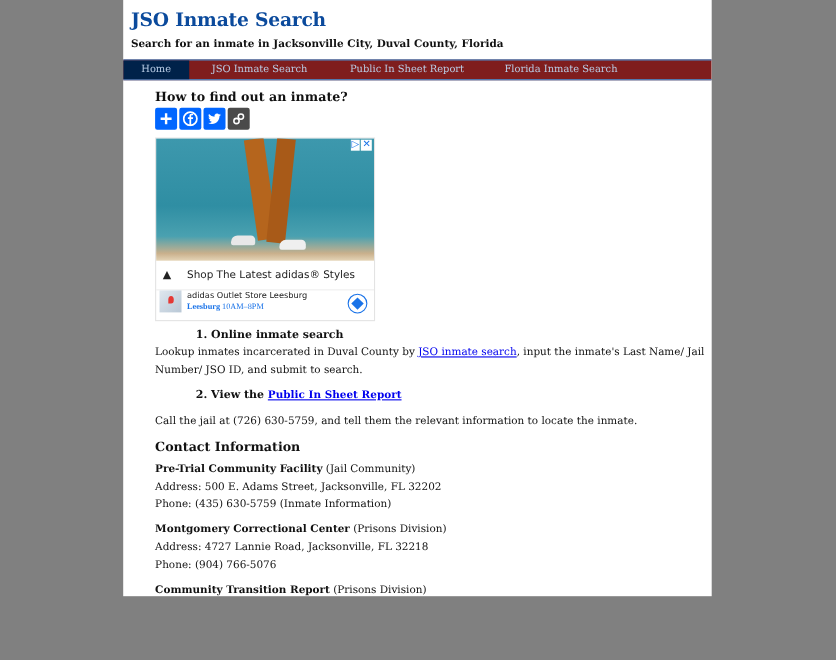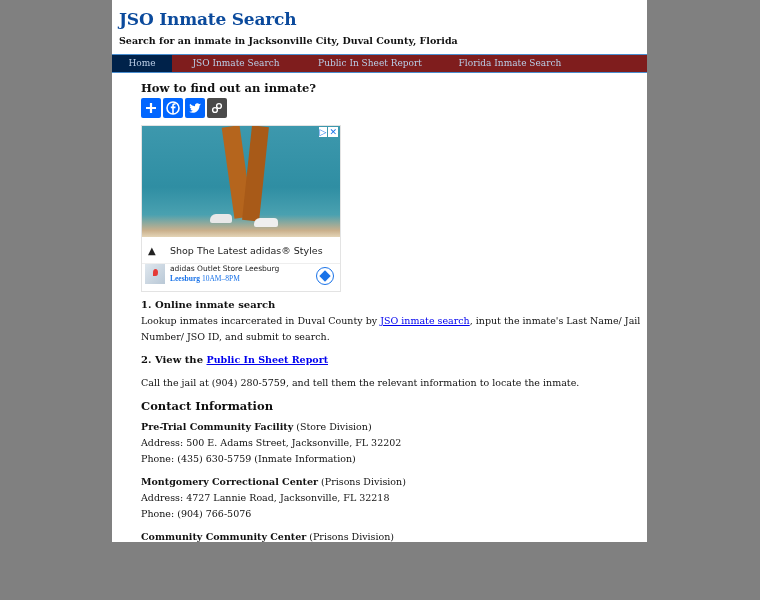--- a/index.html
+++ b/index.html
@@ -68,21 +68,21 @@
   .store-name { font-family:"DejaVu Sans", sans-serif; font-size:7.5px; color:#222; line-height:10px; }
   .store-meta { font-family:Liberation Serif, serif; font-size:7.5px; line-height:10px; }
   .store-meta .city { color:#1a73e8; font-weight:bold; }
   .store-meta .hours { color:#1a73e8; }
   #ad-dir {
     position:absolute; right:6px; top:3px; width:18px; height:18px; border-radius:50%;
     border:1.5px solid #1a73e8; display:flex; align-items:center; justify-content:center; box-sizing:border-box;
   }
   #ad-dir span { width:8px; height:8px; background:#1a73e8; transform:rotate(45deg); display:block; }
   p, .blk { font-family:"DejaVu Serif", serif; font-size:9.5px; line-height:16px; margin:0; }
-  .step-title { font-weight:bold; font-size:10px; }
+  .step-title { font-weight:bold; font-size:10px;margin-left:37px; }
   a.lnk { color:#0000ee; text-decoration:underline; font-weight:bold; }
   .mb7 { margin-bottom:7px; }
   h3.contact { font-family:"DejaVu Serif", serif; font-size:11.5px; font-weight:bold; margin:2px 0 5px 0; line-height:16px; }
   .fac-name { font-weight:bold; }
 </style>
 </head>
 <body>
 
 <div id="wrap">
   <div id="header">
@@ -160,35 +160,35 @@
       <div>
         <span>Lookup inmates incarcerated in Duval County by </span><a class="lnk" style="font-weight:normal" href="#">JSO inmate search</a><span>, input the inmate's Last Name/ Jail Number/ JSO ID, and submit to search.</span>
       </div>
     </div>
 
     <div class="blk mb7">
       <span class="step-title">2. View the </span><a class="lnk" href="#">Public In Sheet Report</a>
     </div>
 
     <div class="blk mb7">
-      <div>Call the jail at (904) 280-5759, and tell them the relevant information to locate the inmate.</div>
+      <div>Call the jail at (726) 630-5759, and tell them the relevant information to locate the inmate.</div>
     </div>
 
 
     <h3 class="contact">Contact Information</h3>
 
     <div class="blk mb7">
-      <div><span class="fac-name">Pre-Trial Community Facility</span><span> (Store Division)</span></div>
+      <div><span class="fac-name">Pre-Trial Community Facility</span><span> (Jail Community)</span></div>
       <div>Address: 500 E. Adams Street, Jacksonville, FL 32202</div>
       <div>Phone: (435) 630-5759 (Inmate Information)</div>
     </div>
 
     <div class="blk mb7">
       <div><span class="fac-name">Montgomery Correctional Center</span><span> (Prisons Division)</span></div>
       <div>Address: 4727 Lannie Road, Jacksonville, FL 32218</div>
       <div>Phone: (904) 766-5076</div>
     </div>
 
     <div class="blk">
-      <div><span class="fac-name">Community Community Center</span><span> (Prisons Division)</span></div>
+      <div><span class="fac-name">Community Transition Report</span><span> (Prisons Division)</span></div>
     </div>
   </div>
 </div>
 
 </body></html>

